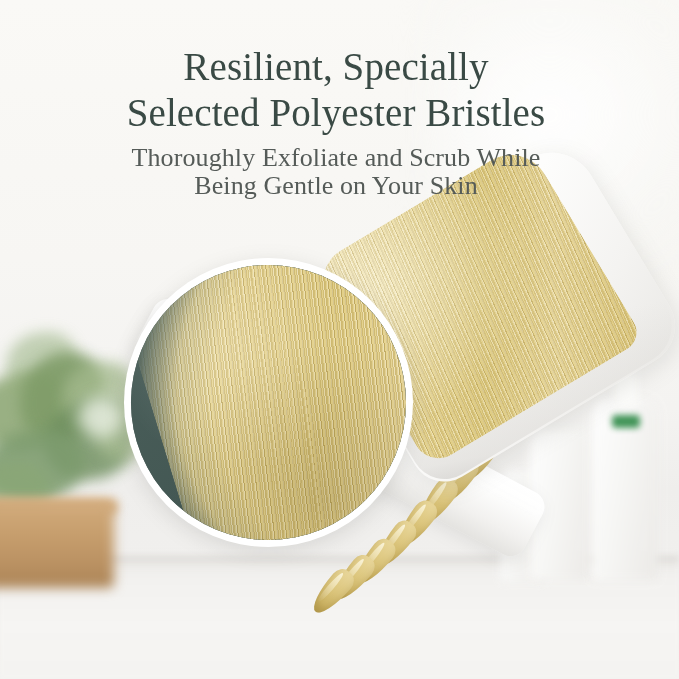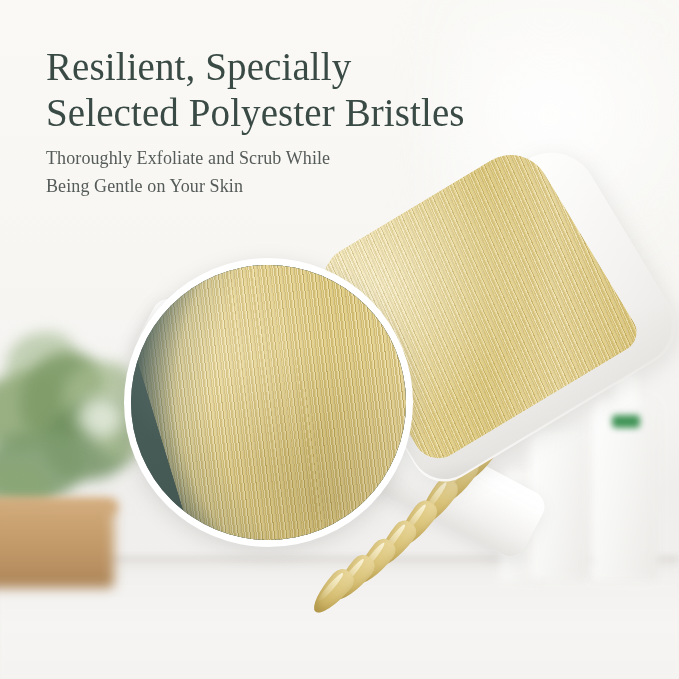--- a/index.html
+++ b/index.html
@@ -9,20 +9,21 @@
     background:#f8f7f4;
     overflow:hidden;
     position:relative;
   }
 
   #stage {
     position:absolute; inset:0;
     width:679px; height:679px;
     overflow:hidden;
     background:#f8f7f4;
+    text-align:center;
   }
 
   
   .bg-wall {
     position:absolute; left:0; top:0; width:679px; height:679px;
     background:
       linear-gradient(180deg,#faf9f6 0%,#f7f6f3 38%,#f4f3f1 60%,#efeeec 72%,#f3f2f0 100%);
   }
   .bg-window {
     position:absolute; left:430px; top:-20px; width:300px; height:300px;
@@ -243,21 +244,21 @@
     font-size:39px;
     line-height:46px;
     color:#3a4a45;
     font-weight:400;
     letter-spacing:.1px;
     white-space:pre-line;
   }
   .subheadline {
     margin-top:8px;
     font-family:"Liberation Serif", serif;
-    font-size:18px;
+    font-size:26px;
     line-height:28px;
     color:#555b58;
     font-weight:400;
     letter-spacing:.1px;
     white-space:pre-line;
   }
 </style>
 </head>
 <body>
 

